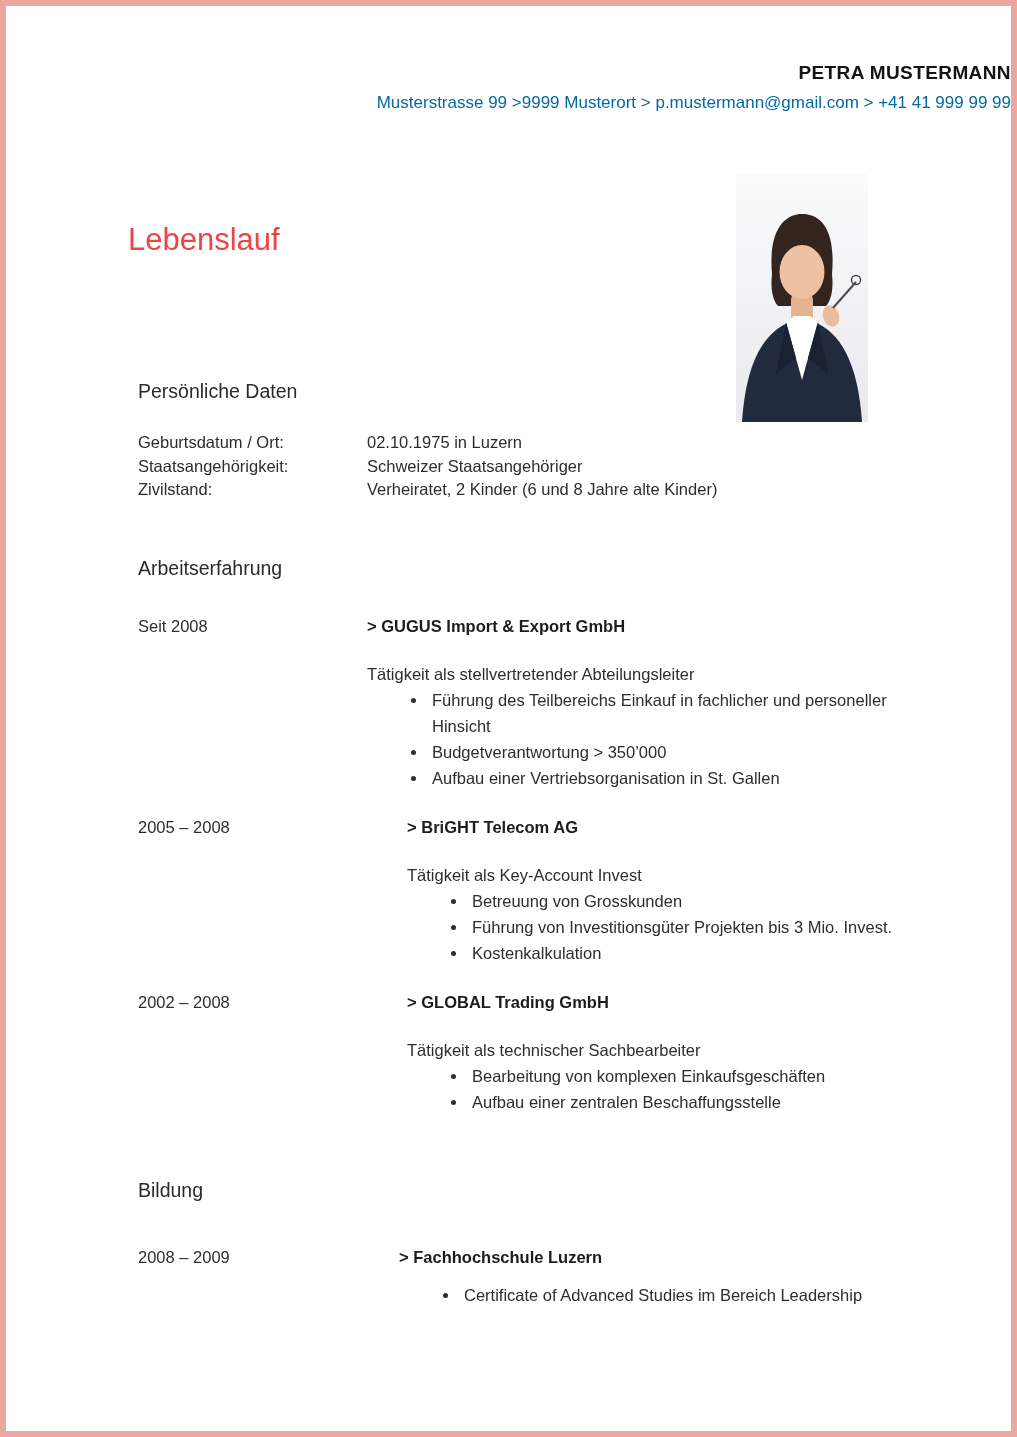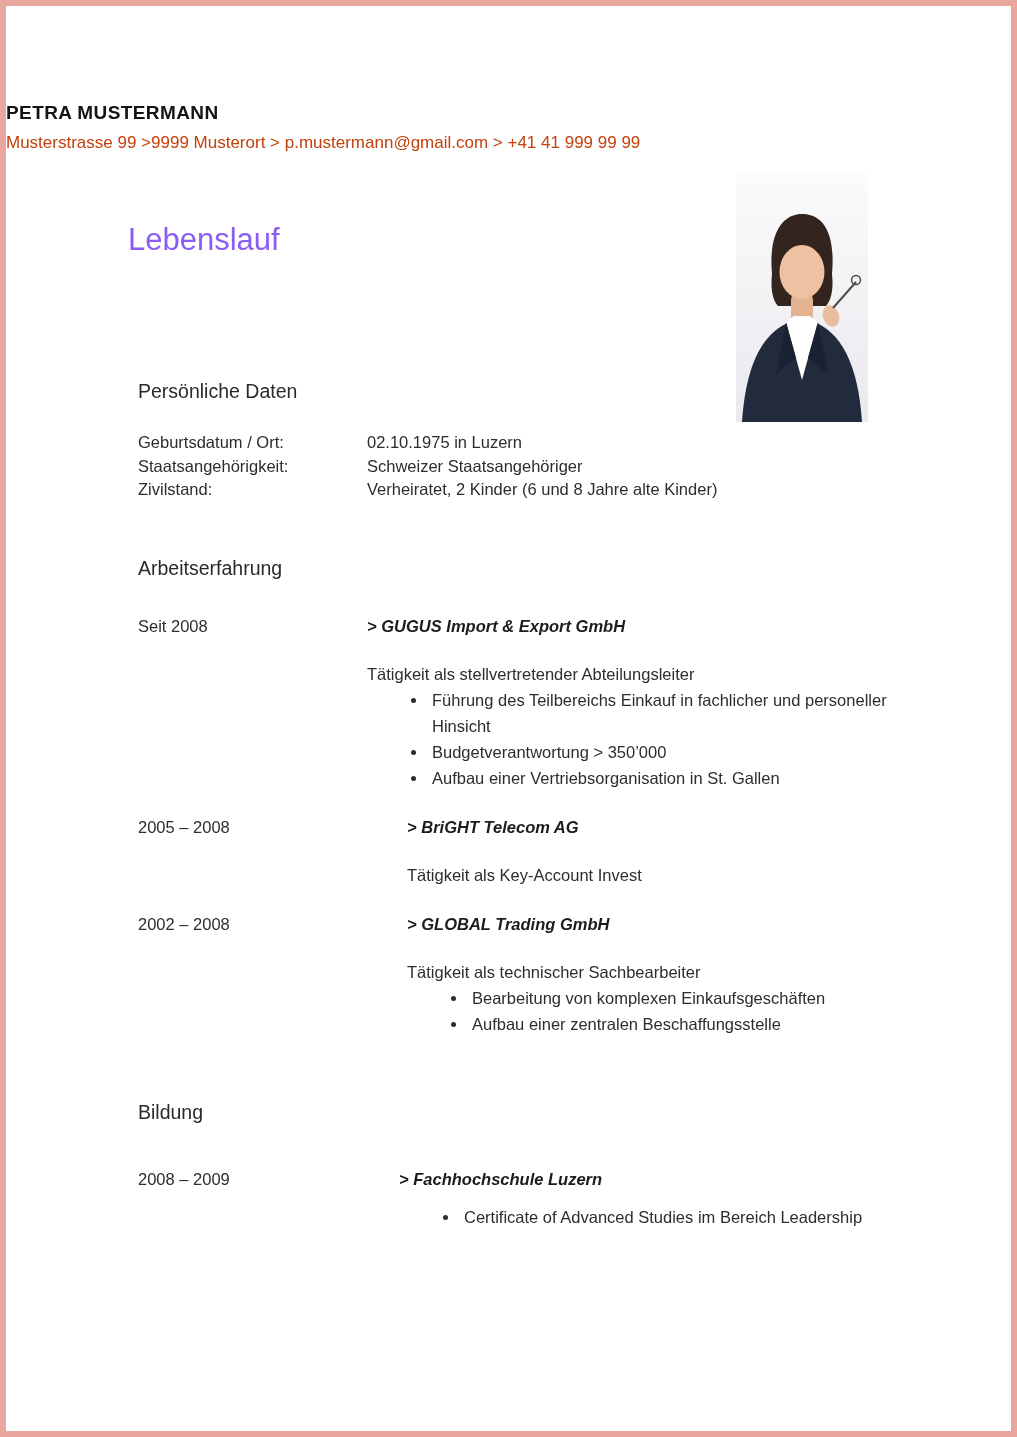--- a/index.html
+++ b/index.html
@@ -8,41 +8,41 @@
     height: 1437px;
     background: #ffffff;
     border: 6px solid #eaa79f;
     position: relative;
     font-family: "Liberation Sans", sans-serif;
     color: #2d2d2d;
     overflow: hidden;
   }
 
   
-  .header { text-align: left; padding-top: 56px; margin-top: 40px; }
+  .header { text-align: right; padding-top: 56px; }
   .header .name {
     font-size: 19px;
     font-weight: bold;
     color: #141414;
     letter-spacing: 0.4px;
   }
   .header .contact {
     font-size: 17px;
-    color: #c2410c;
+    color: #0369a1;
     margin-top: 9px;
   }
 
   
   .doc-title {
     position: absolute;
     left: 122px;
     top: 216px;
     font-size: 31px;
     font-weight: 400;
-    color: #8b5cf6;
+    color: #ef4444;
   }
   .photo {
     position: absolute;
     left: 730px;
     top: 168px;
     width: 132px;
     height: 248px;
     display: block;
   }
 
@@ -74,21 +74,21 @@
 
   
   .entry {
     display: grid;
     grid-template-columns: 229px 1fr;
     margin-top: 33px;
   }
   .entry + .entry { margin-top: 23px; gap: 40px; }
   .entry-education { margin-top: 42px; gap: 32px; }
   .period  { line-height: 26px; }
-  .company { font-weight: bold; color: #1c1c1c; line-height: 26px; font-style: italic; }
+  .company { font-weight: bold; color: #1c1c1c; line-height: 26px; }
   .role    { margin-top: 22px; line-height: 26px; }
   .bullets {
     list-style: disc;
     padding-left: 61px;
     width: 541px;
     line-height: 26px;
   }
   .bullets li { padding-left: 4px; }
   .bullets-tight { margin-top: 12px; }
 </style>
@@ -156,20 +156,25 @@
         <li>Aufbau einer Vertriebsorganisation in St. Gallen</li>
       </ul>
     </div>
   </div>
 
   <div class="entry">
     <div class="period">2005 – 2008</div>
     <div>
       <div class="company">&gt; BriGHT Telecom AG</div>
       <div class="role">Tätigkeit als Key-Account Invest</div>
+      <ul class="bullets">
+        <li>Betreuung von Grosskunden</li>
+        <li>Führung von Investitionsgüter Projekten bis 3 Mio. Invest.</li>
+        <li>Kostenkalkulation</li>
+      </ul>
     </div>
   </div>
 
   <div class="entry">
     <div class="period">2002 – 2008</div>
     <div>
       <div class="company">&gt; GLOBAL Trading GmbH</div>
       <div class="role">Tätigkeit als technischer Sachbearbeiter</div>
       <ul class="bullets">
         <li>Bearbeitung von komplexen Einkaufsgeschäften</li>

